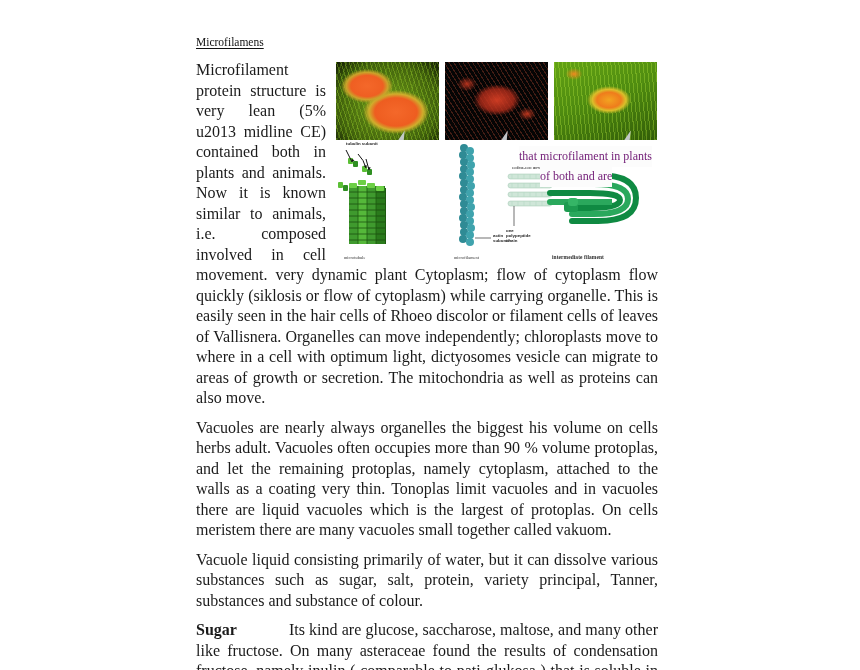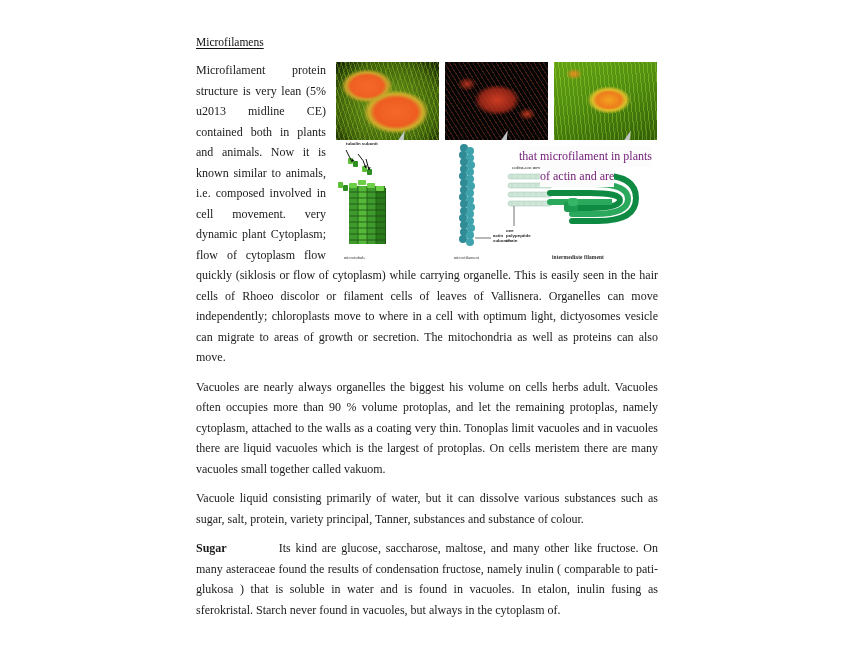--- a/index.html
+++ b/index.html
@@ -25,21 +25,21 @@
   }
   .heading {
     font-size: 11.5px;
     line-height: 20px;
     text-decoration: underline;
     text-underline-offset: 2px;
     margin: 0 0 8px 0;
     color: #111;
   }
   .para {
-    font-size: 12px;
+    font-size: 16px;
     line-height: 20.5px;
     text-align: justify;
     margin: 0 0 9px 0;
     color: #1a1a1a;
   }
 
   .bold { font-weight: bold; }
   .tabgap { display: inline-block; width: 52px; }
 
   
@@ -333,14 +333,14 @@
     <div class="para">Vacuoles are nearly always organelles the biggest his volume on cells herbs adult. Vacuoles often occupies more than 90 % volume protoplas, and let the remaining protoplas, namely cytoplasm, attached to the walls as a coating very thin. Tonoplas limit vacuoles and in vacuoles there are liquid vacuoles which is the largest of protoplas. On cells meristem there are many vacuoles small together called vakuom.</div>
 
     <div class="para">Vacuole liquid consisting primarily of water, but it can dissolve various substances such as sugar, salt, protein, variety principal, Tanner, substances and substance of colour.</div>
 
     <div class="para">
       <span class="bold">Sugar</span><span class="tabgap"></span><span>Its kind are glucose, saccharose, maltose, and many other like fructose. On many asteraceae found the results of condensation fructose, namely inulin ( comparable to pati-glukosa ) that is soluble in water and is found in vacuoles. In etalon, inulin fusing as sferokristal. Starch never found in vacuoles, but always in the cytoplasm of.</span>
     </div>
   </div>
 
   <div class="overlay-text" style="left:519px; top:146px;">that microfilament in plants</div>
-  <div class="overlay-text" style="left:540px; top:166px;">of   actin   and   are</div>
+  <div class="overlay-text" style="left:540px; top:166px;">of   both   and   are</div>
 </div>
 
 </body></html>

